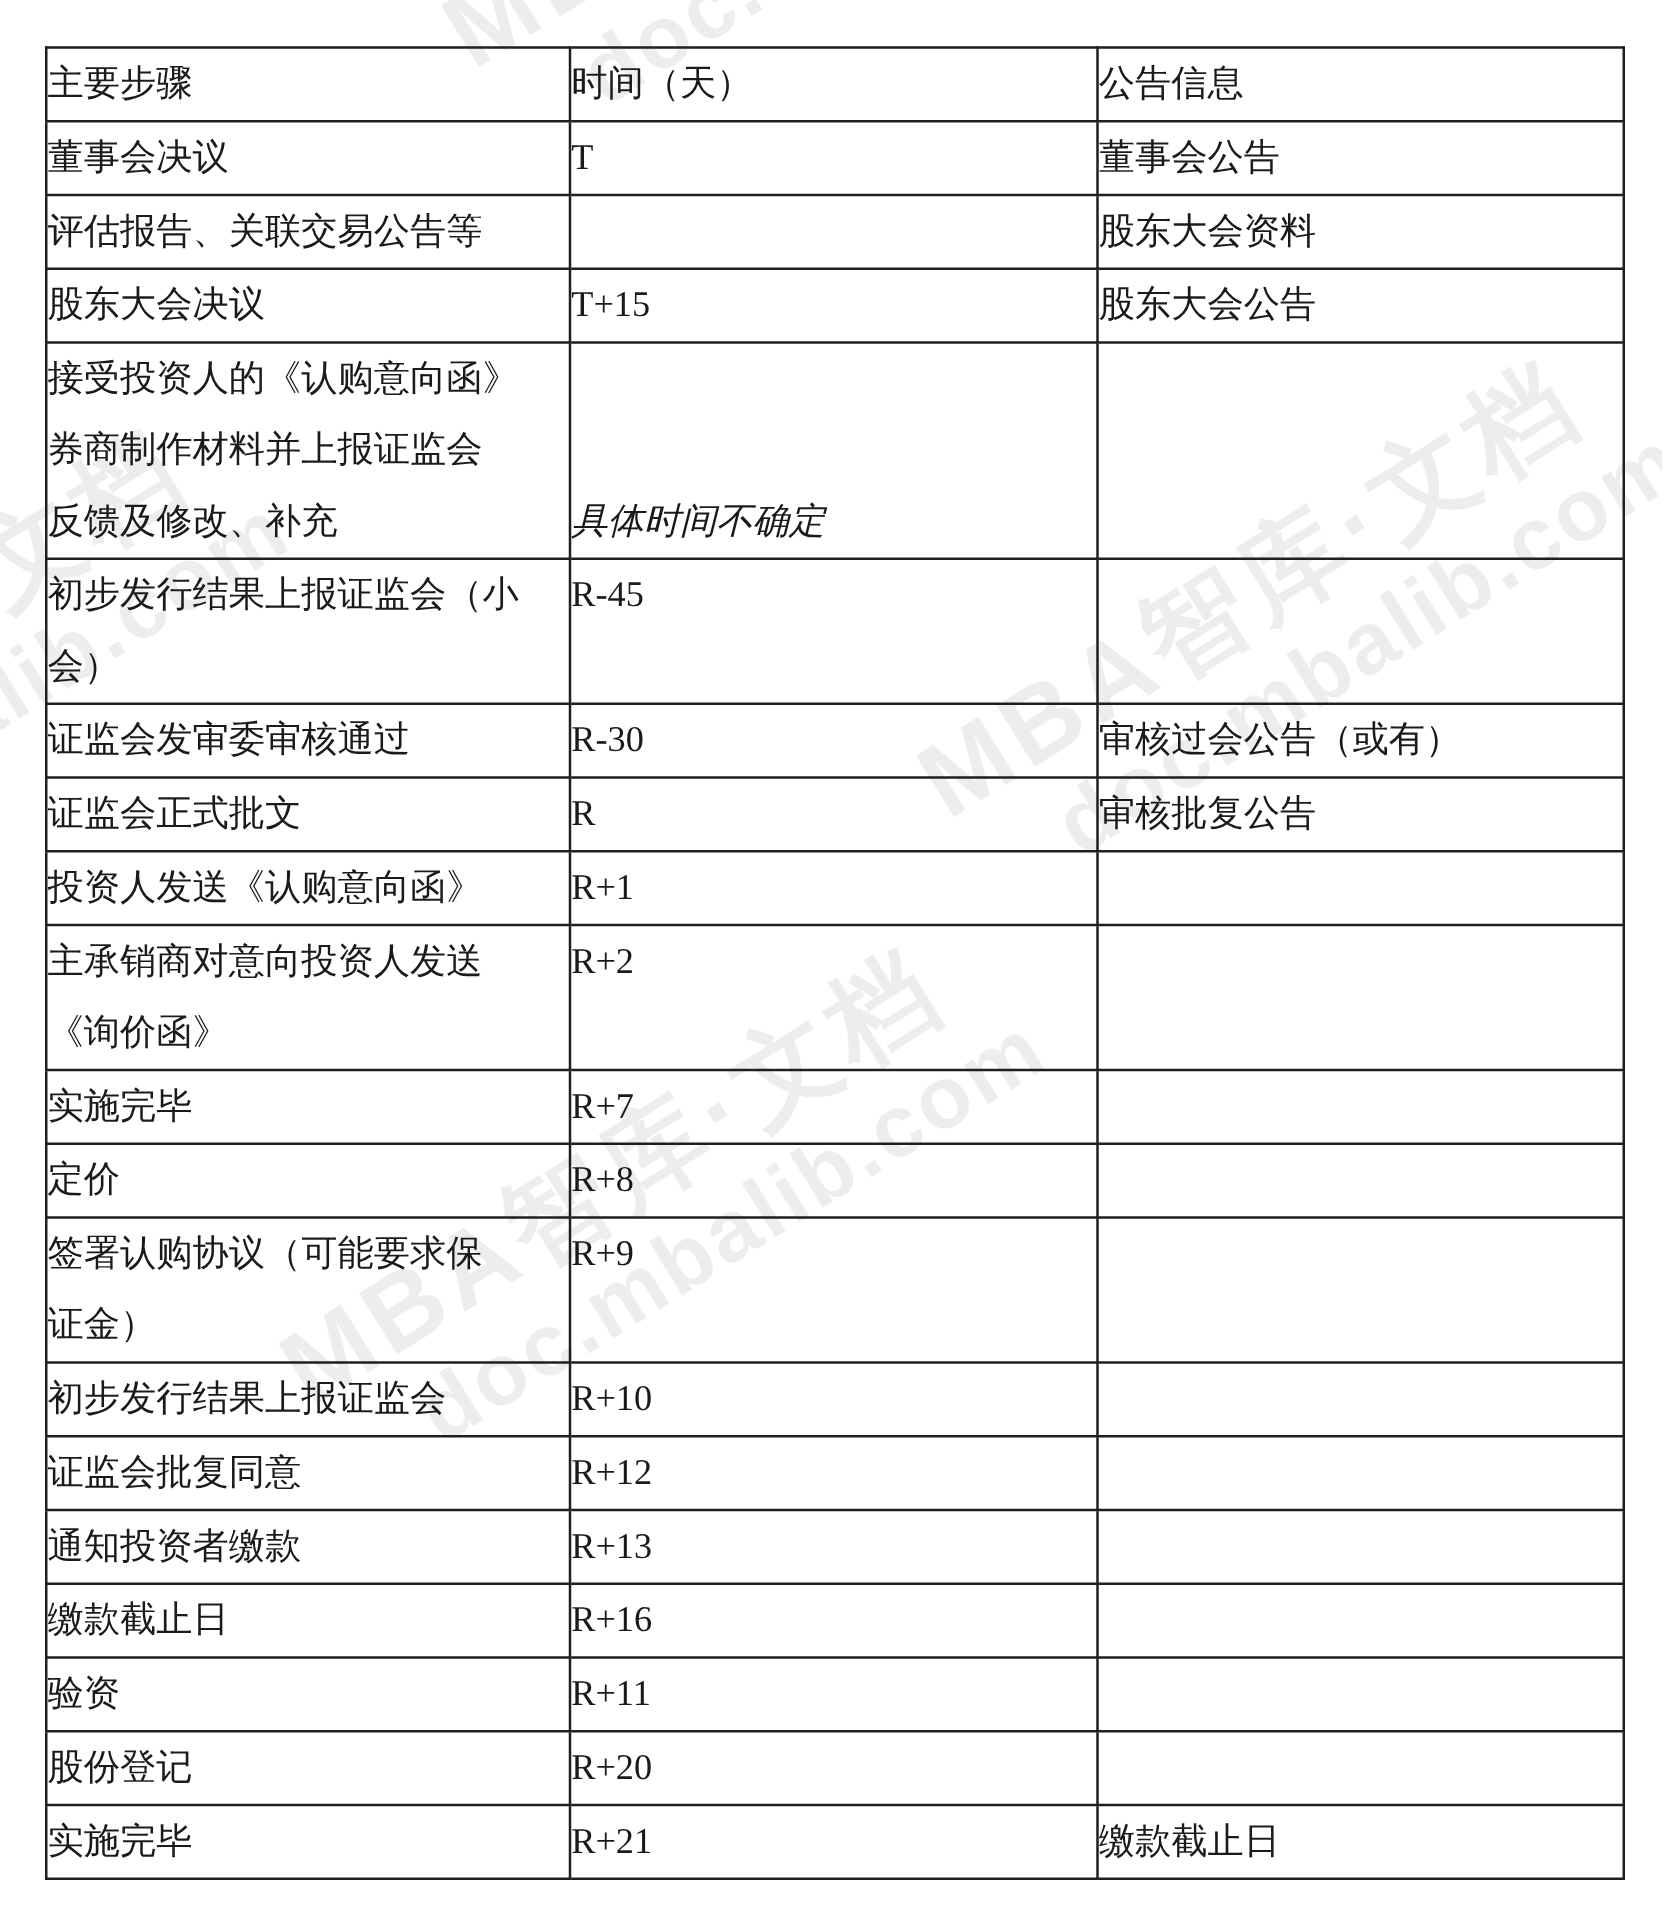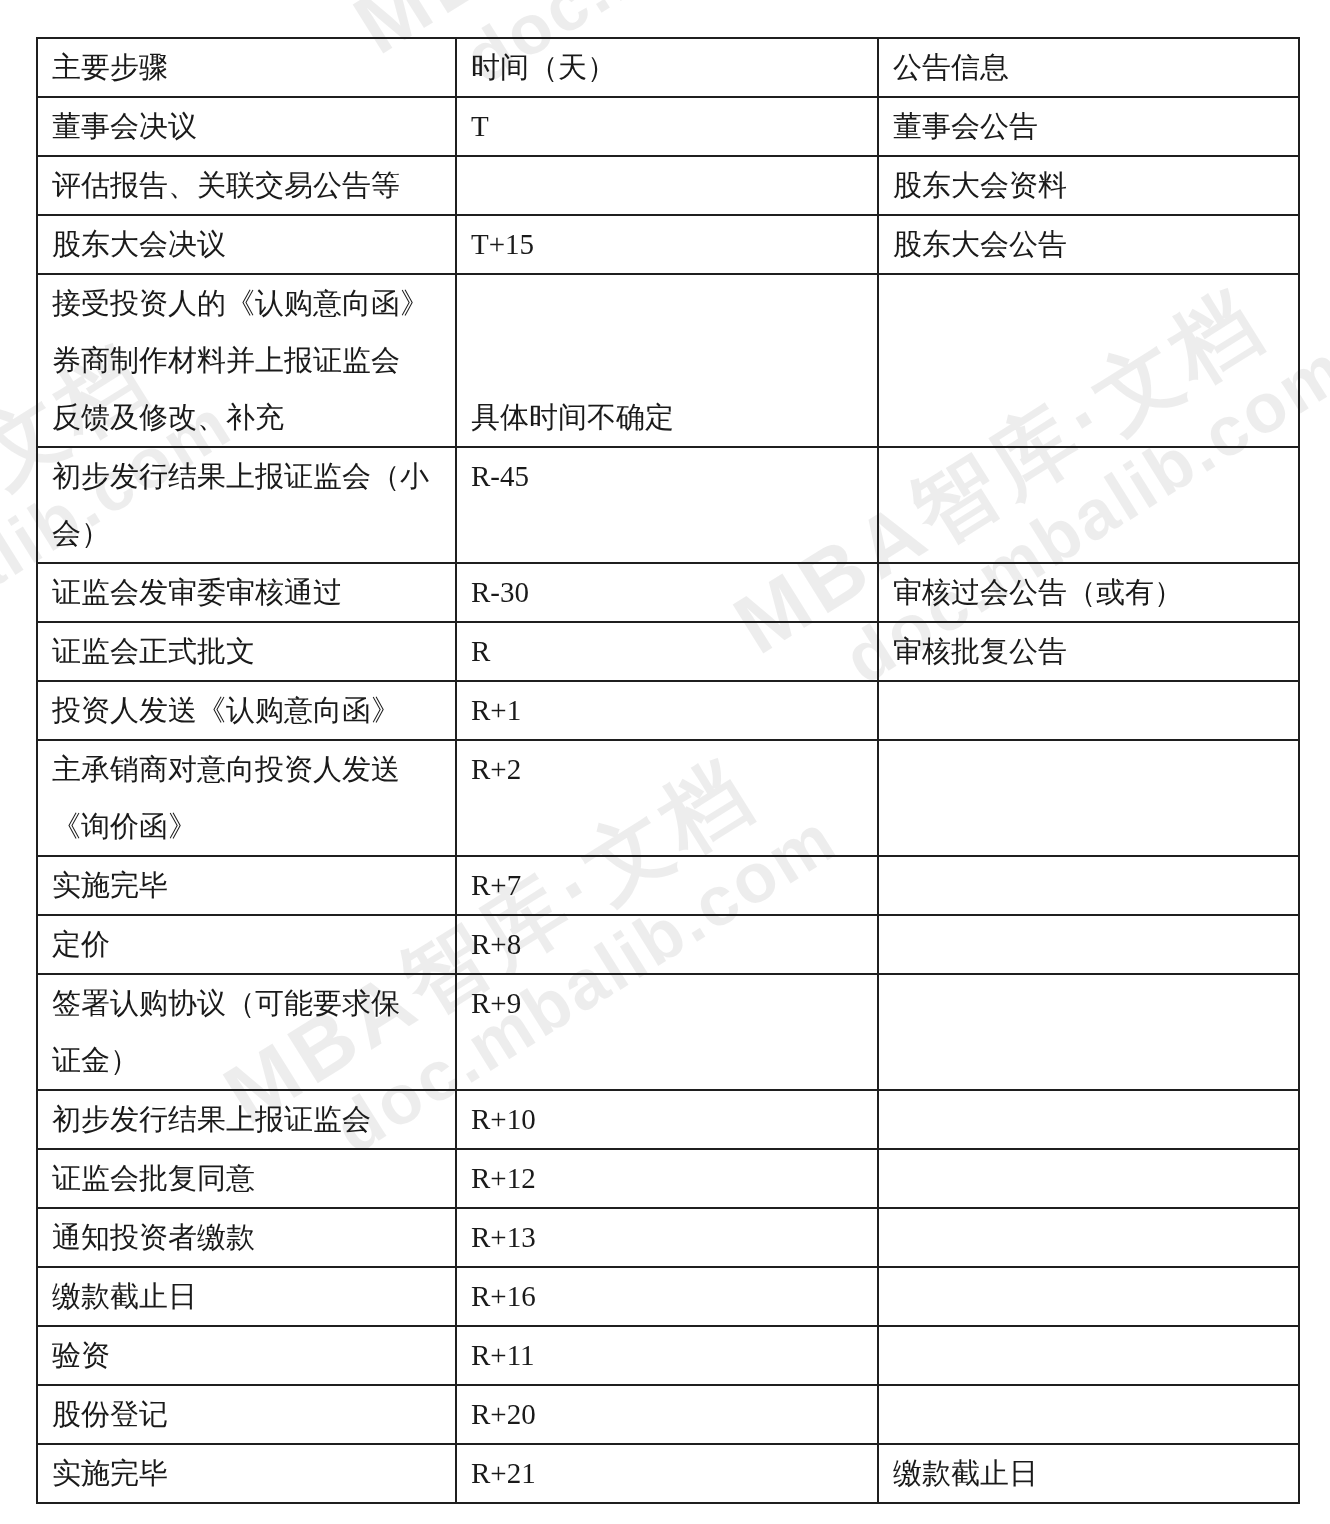--- a/index.html
+++ b/index.html
@@ -43,26 +43,26 @@
     top: 37px;
     width: 1262px;
     border-collapse: collapse;
     table-layout: fixed;
     z-index: 1;
   }
   table.schedule td {
     border: 2px solid #1f1f1f;
     font-size: 29px;
     line-height: 57px;
-    padding: 0 14px;
+    padding: 0 0;
     vertical-align: top;
     white-space: pre-line;
     overflow: hidden;
   }
-  table.schedule td.valign-bottom { vertical-align: bottom; }
+  table.schedule td.valign-bottom { vertical-align: bottom; font-style: italic; }
 </style>
 </head>
 <body>
 
 <div class="page">
 
   <div class="wm wm1">
     <div class="wm-l1">MBA智库·文档</div>
     <div class="wm-l2">doc.mbalib.com</div>
   </div>

